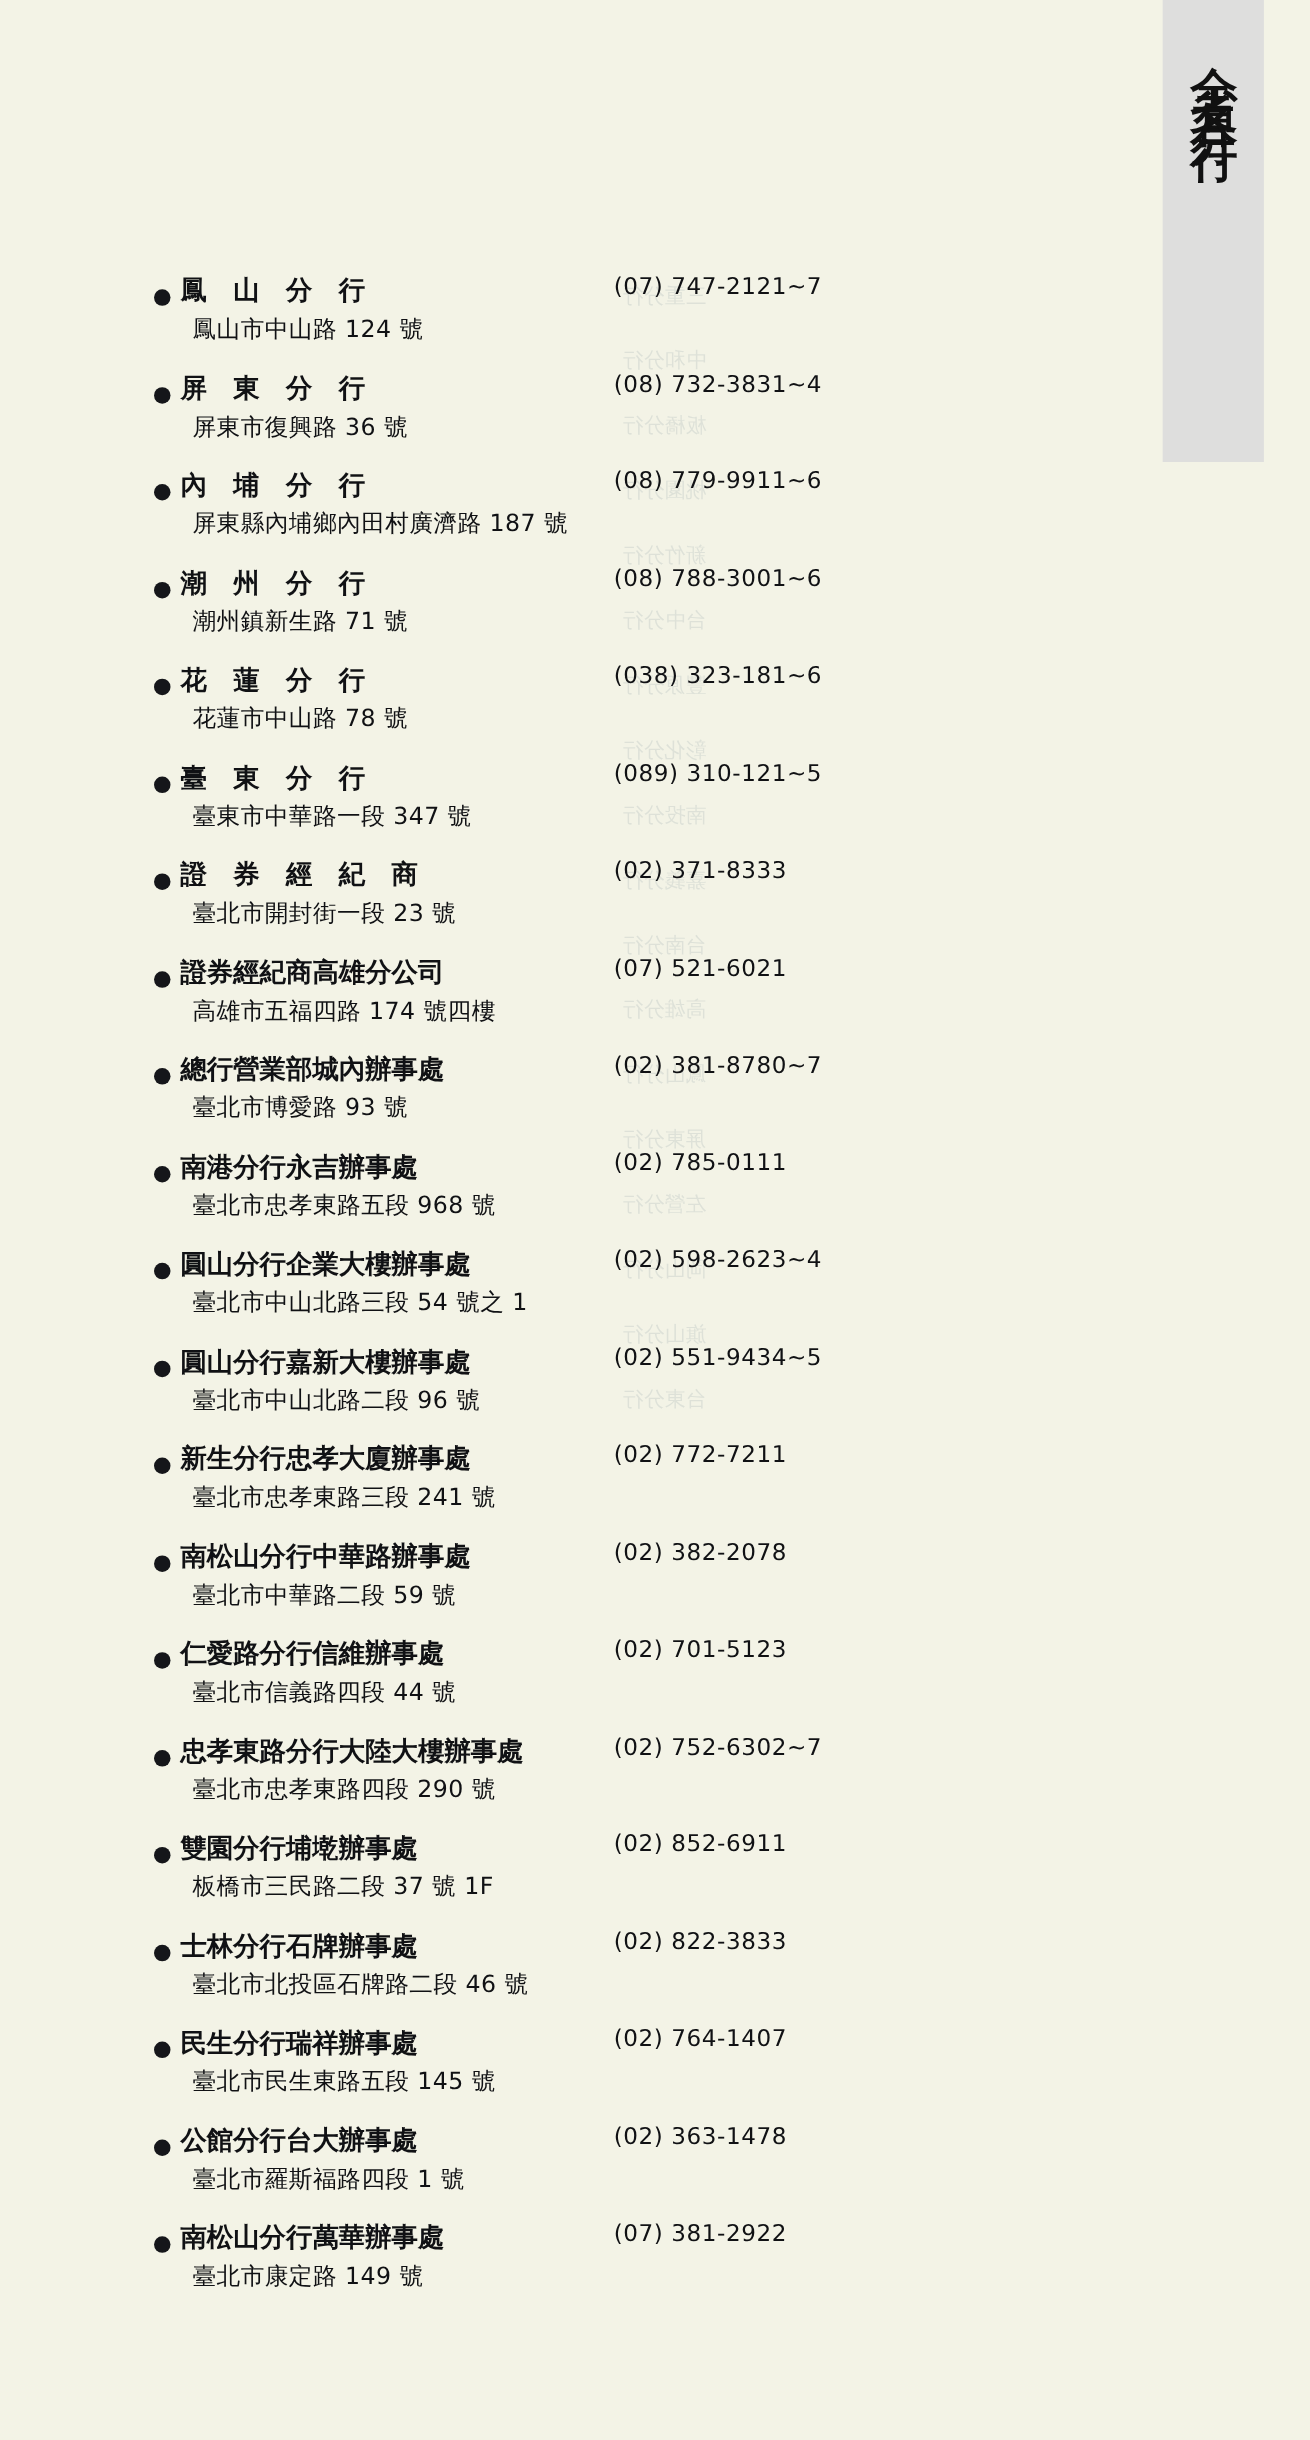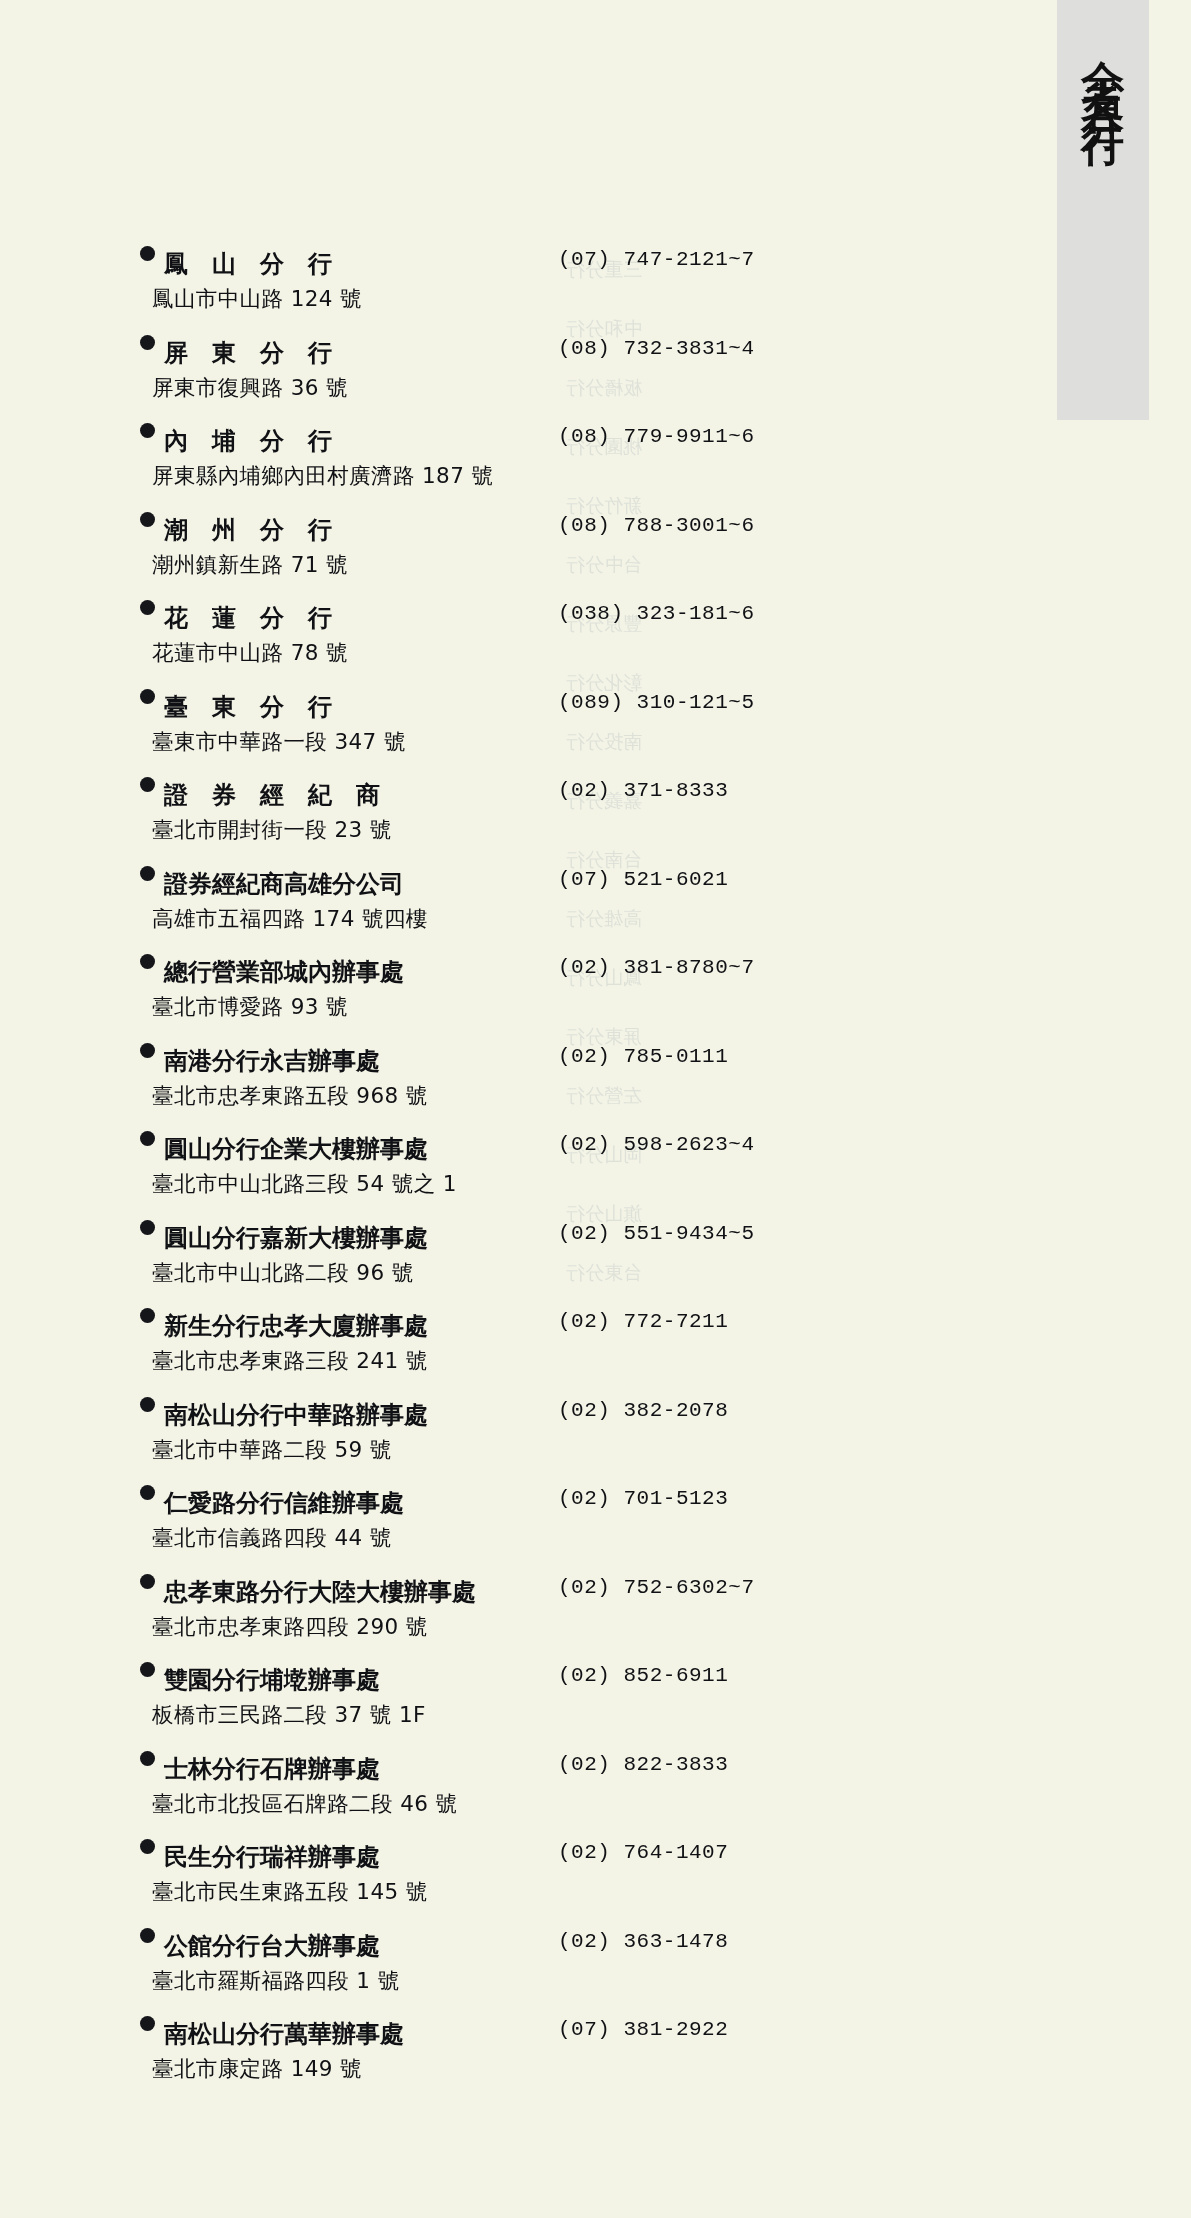--- a/index.html
+++ b/index.html
@@ -64,22 +64,21 @@
     position: absolute;
     left: 140px;
     top: 248px;
     width: 700px;
   }
   .entry {
     margin-bottom: 23.5px;
   }
   .entry-line1 {
     display: flex;
-    align-items: flex-start;
-    font-family: Liberation Mono, monospace;
+    align-items: flex-end;
   }
   .bullet {
     width: 15px;
     height: 15px;
     border-radius: 50%;
     background: #15161a;
     display: inline-block;
     margin-right: 9px;
     flex: none;
     position: relative;
@@ -97,21 +96,21 @@
     color: #101114;
     white-space: pre;
     margin-left: auto;
     padding-left: 18px;
     letter-spacing: 0.5px;
   }
   .entry .addr {
     font-size: 21.5px;
     color: #101114;
     margin-top: 4px;
-    margin-left: 12px;
+    margin-left: 35px;
     white-space: pre;
     letter-spacing: 0.4px;
   }
   
   .phone-col {
     position: absolute;
     left: 400px;
     top: 0;
     font-size: 21px;
     white-space: pre;

